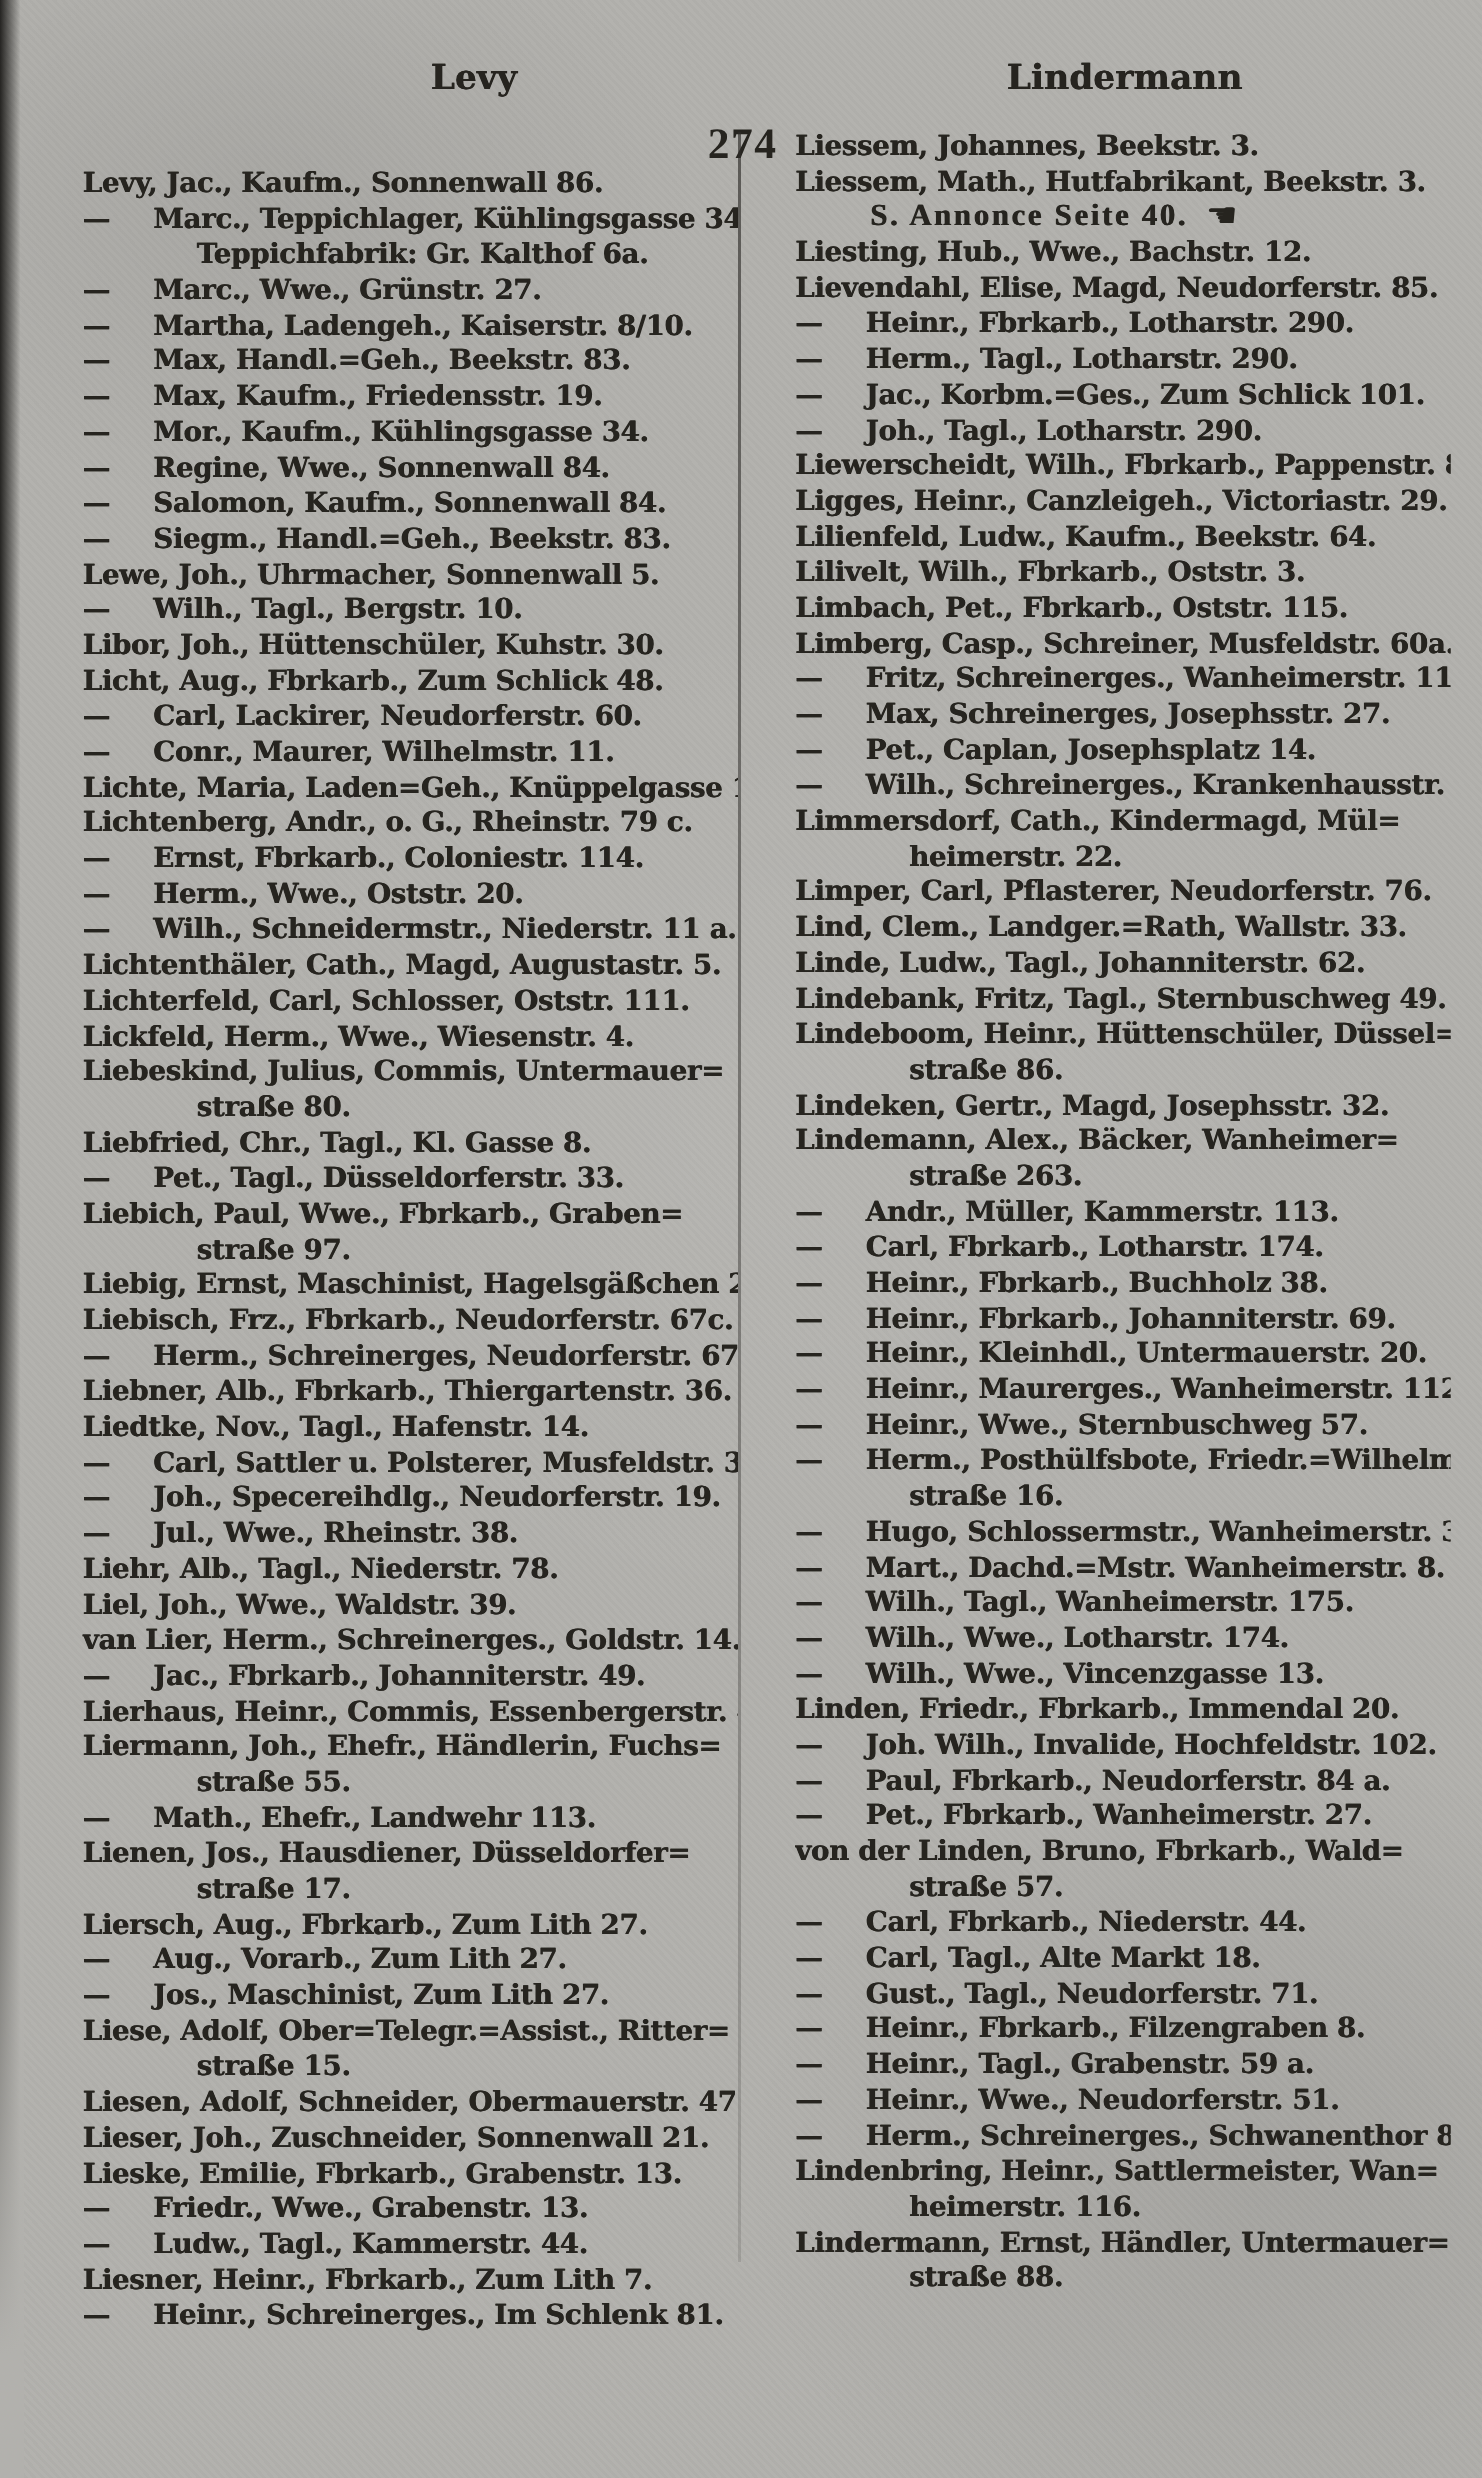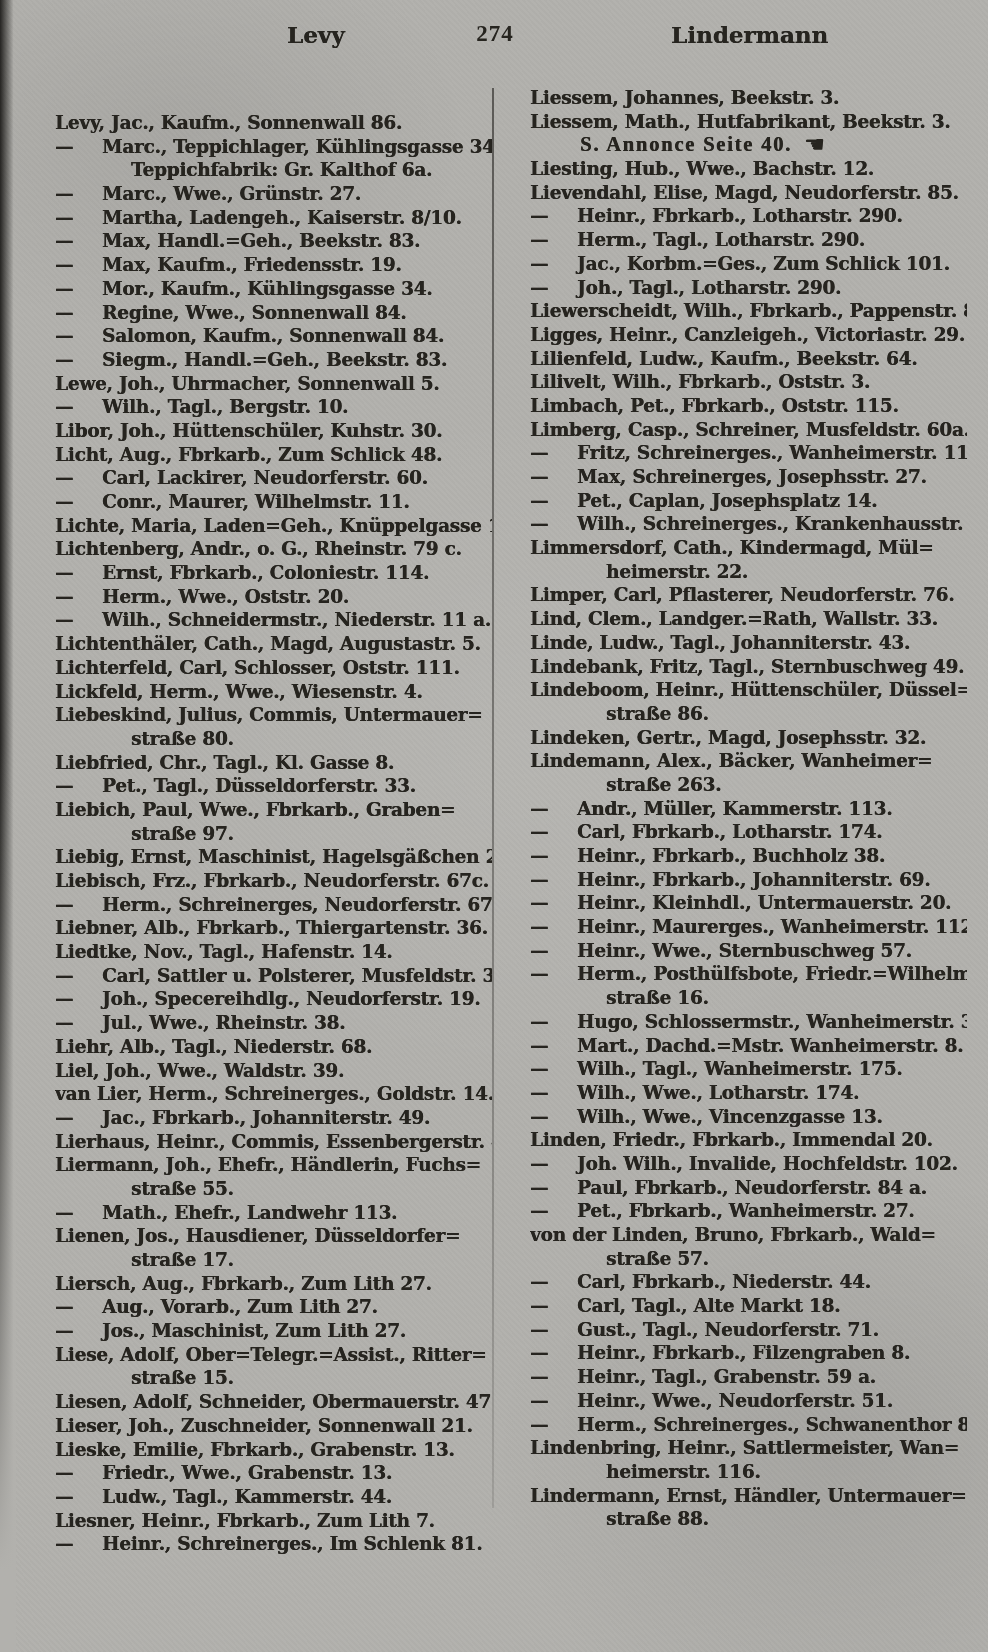--- a/index.html
+++ b/index.html
@@ -17,29 +17,29 @@
   .page{position:absolute;inset:0;}
   .gutter-shadow{
     position:absolute;left:0;top:0;width:16px;height:1652px;
     background:linear-gradient(to right, rgba(18,17,15,0.88), rgba(18,17,15,0) 85%);
   }
   .gutter-fade{
     position:absolute;left:0;top:0;width:16px;height:1652px;
     background:linear-gradient(to bottom, rgba(178,177,173,0) 45%, rgba(178,177,173,0.55) 72%, #b2b1ad 95%);
   }
   .running-head{
-    position:absolute;top:21px;left:0;width:796px;height:30px;
+    position:absolute;top:38px;left:0;width:796px;height:30px;
     font-weight:bold;font-size:23px;
   }
   .head-word{position:absolute;text-shadow:0.35px 0 0 currentColor;}
   .head-left{left:287px;}
   .head-right{left:635px;margin-left:36px;}
   .page-number{
     position:absolute;left:455px;width:80px;text-align:center;
-    font-family:"Liberation Serif", serif;font-weight:bold;font-size:23px;letter-spacing:1px;
+    font-family:"Liberation Serif", serif;font-weight:bold;font-size:29px;letter-spacing:1px;margin-top:42px;
   }
   .col-divider{
     position:absolute;left:492px;top:88px;width:2px;height:1420px;
     background:linear-gradient(to bottom, rgba(45,43,40,0.65), rgba(45,43,40,0.4) 60%, rgba(45,43,40,0.15));
   }
   .column{position:absolute;top:86px;width:437px;}
   .column-left{left:55px;margin-top:25px;}
   .column-right{left:530px;}
   .line{
     height:23.7px;line-height:23.7px;font-size:18.5px;font-weight:bold;
@@ -106,21 +106,21 @@
       <div class="line">Liebich, Paul, Wwe., Fbrkarb., Graben=</div>
       <div class="line cont">straße 97.</div>
       <div class="line">Liebig, Ernst, Maschinist, Hagelsgäßchen 21.</div>
       <div class="line">Liebisch, Frz., Fbrkarb., Neudorferstr. 67c.</div>
       <div class="line"><span class="dash">—</span>Herm., Schreinerges, Neudorferstr. 67c.</div>
       <div class="line">Liebner, Alb., Fbrkarb., Thiergartenstr. 36.</div>
       <div class="line">Liedtke, Nov., Tagl., Hafenstr. 14.</div>
       <div class="line"><span class="dash">—</span>Carl, Sattler u. Polsterer, Musfeldstr. 32.</div>
       <div class="line"><span class="dash">—</span>Joh., Specereihdlg., Neudorferstr. 19.</div>
       <div class="line"><span class="dash">—</span>Jul., Wwe., Rheinstr. 38.</div>
-      <div class="line">Liehr, Alb., Tagl., Niederstr. 68.</div>
+      <div class="line">Liehr, Alb., Tagl., Niederstr. 78.</div>
       <div class="line">Liel, Joh., Wwe., Waldstr. 39.</div>
       <div class="line">van Lier, Herm., Schreinerges., Goldstr. 14.</div>
       <div class="line"><span class="dash">—</span>Jac., Fbrkarb., Johanniterstr. 49.</div>
       <div class="line">Lierhaus, Heinr., Commis, Essenbergerstr. 42.</div>
       <div class="line">Liermann, Joh., Ehefr., Händlerin, Fuchs=</div>
       <div class="line cont">straße 55.</div>
       <div class="line"><span class="dash">—</span>Math., Ehefr., Landwehr 113.</div>
       <div class="line">Lienen, Jos., Hausdiener, Düsseldorfer=</div>
       <div class="line cont">straße 17.</div>
       <div class="line">Liersch, Aug., Fbrkarb., Zum Lith 27.</div>
@@ -153,21 +153,21 @@
       <div class="line">Limbach, Pet., Fbrkarb., Oststr. 115.</div>
       <div class="line">Limberg, Casp., Schreiner, Musfeldstr. 60a.</div>
       <div class="line"><span class="dash">—</span>Fritz, Schreinerges., Wanheimerstr. 119.</div>
       <div class="line"><span class="dash">—</span>Max, Schreinerges, Josephsstr. 27.</div>
       <div class="line"><span class="dash">—</span>Pet., Caplan, Josephsplatz 14.</div>
       <div class="line"><span class="dash">—</span>Wilh., Schreinerges., Krankenhausstr. 12.</div>
       <div class="line">Limmersdorf, Cath., Kindermagd, Mül=</div>
       <div class="line cont">heimerstr. 22.</div>
       <div class="line">Limper, Carl, Pflasterer, Neudorferstr. 76.</div>
       <div class="line">Lind, Clem., Landger.=Rath, Wallstr. 33.</div>
-      <div class="line">Linde, Ludw., Tagl., Johanniterstr. 43.</div>
+      <div class="line">Linde, Ludw., Tagl., Johanniterstr. 62.</div>
       <div class="line">Lindebank, Fritz, Tagl., Sternbuschweg 49.</div>
       <div class="line">Lindeboom, Heinr., Hüttenschüler, Düssel=</div>
       <div class="line cont">straße 86.</div>
       <div class="line">Lindeken, Gertr., Magd, Josephsstr. 32.</div>
       <div class="line">Lindemann, Alex., Bäcker, Wanheimer=</div>
       <div class="line cont">straße 263.</div>
       <div class="line"><span class="dash">—</span>Andr., Müller, Kammerstr. 113.</div>
       <div class="line"><span class="dash">—</span>Carl, Fbrkarb., Lotharstr. 174.</div>
       <div class="line"><span class="dash">—</span>Heinr., Fbrkarb., Buchholz 38.</div>
       <div class="line"><span class="dash">—</span>Heinr., Fbrkarb., Johanniterstr. 69.</div>

